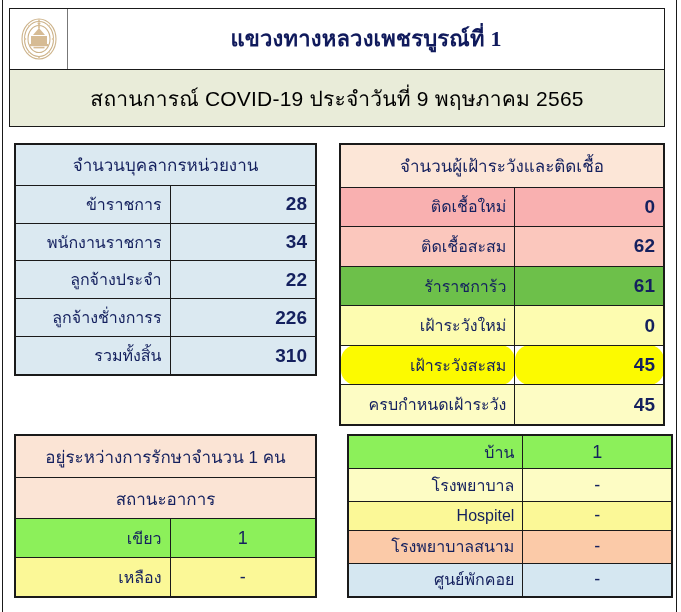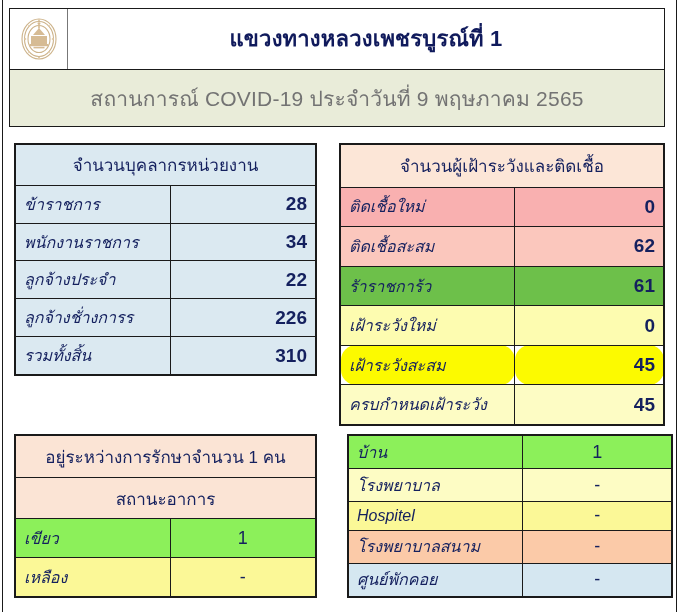--- a/index.html
+++ b/index.html
@@ -58,36 +58,37 @@
   #org-title {
     flex: 1;
     display: flex;
     align-items: center;
     justify-content: center;
     color: #101a5c;
     font-size: 22px;
     font-weight: bold;
     letter-spacing: 0.2px;
     padding-bottom: 2px;
+    font-family: Liberation Serif, serif;
   }
 
   #subtitle-box {
     position: absolute;
     left: 9px;
     top: 70px;
     width: 656px;
     height: 57px;
     border: 1.6px solid #1a1a1a;
     border-top: none;
     box-sizing: border-box;
     background: #e9ecd9;
     display: flex;
     align-items: center;
     justify-content: center;
-    color: #737373;
+    color: #000000;
     font-size: 21px;
     letter-spacing: 0.2px;
   }
 
   
   .tbl {
     position: absolute;
     border: 1.6px solid #1a1a1a;
     box-sizing: border-box;
     border-collapse: collapse;
@@ -105,21 +106,21 @@
     color: #14205e;
     vertical-align: middle;
     box-sizing: border-box;
     overflow: hidden;
     white-space: nowrap;
   }
   .tbl td.hdr {
     text-align: center;
     font-size: 17px;
   }
-  .tbl td.lbl { text-align: left; font-style: italic; }
+  .tbl td.lbl { text-align: right; }
   .tbl td.val {
     text-align: right;
     font-weight: bold;
     font-size: 19px;
   }
   .tbl td.val-thin {
     text-align: center;
     font-weight: normal;
     font-size: 18px;
   }

